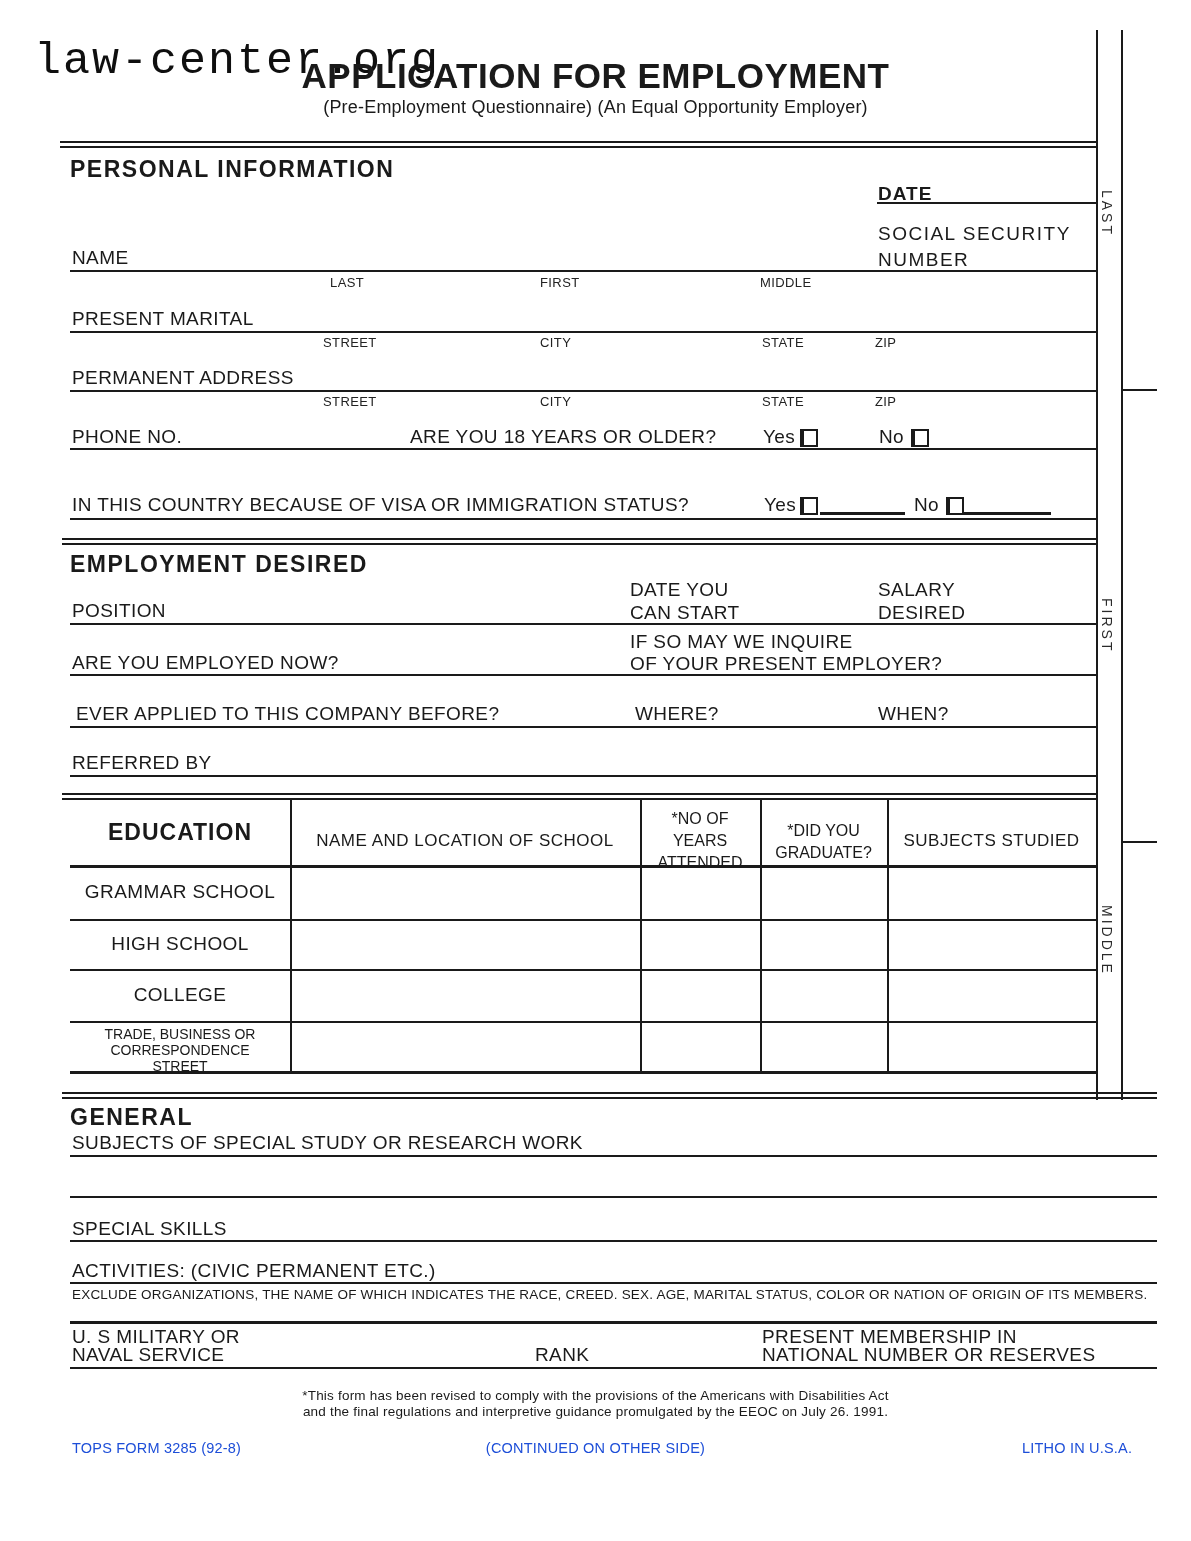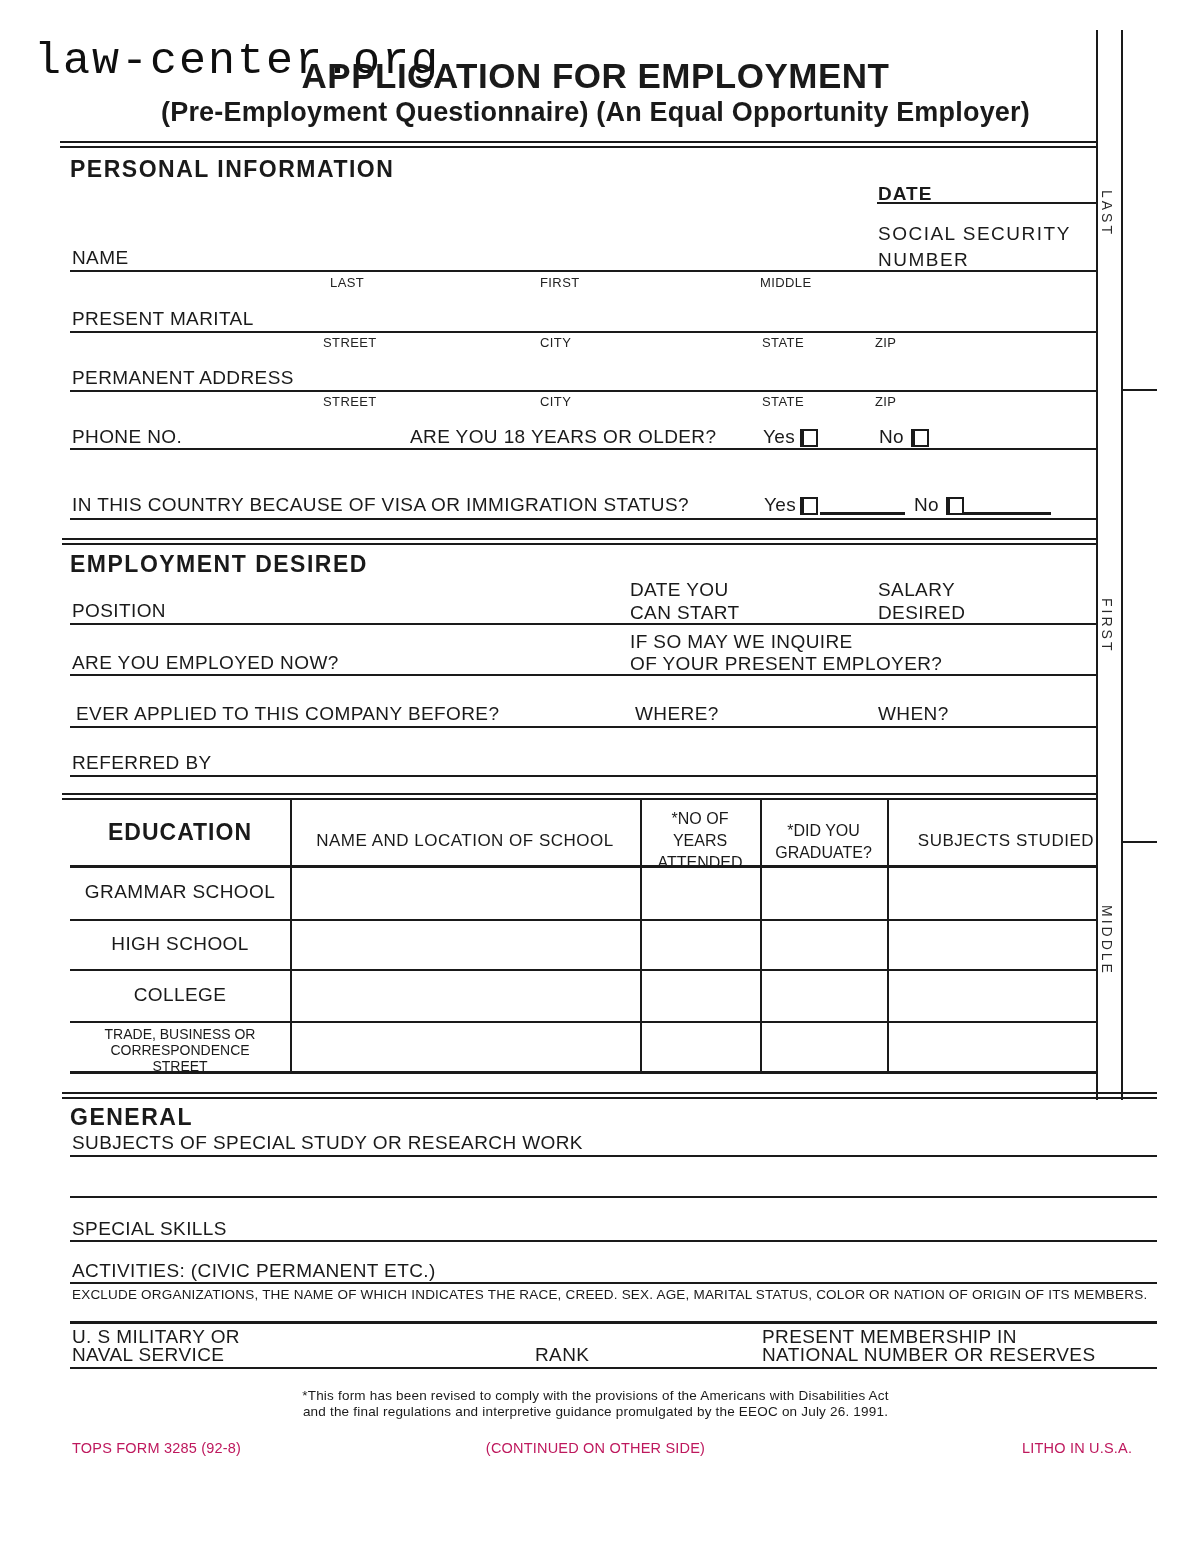--- a/index.html
+++ b/index.html
@@ -9,35 +9,35 @@
     font-family:"Liberation Sans", sans-serif; color:#1a1a1a;
   }
   .abs { position:absolute; white-space:nowrap; }
   .hline { position:absolute; height:2px; background:#1a1a1a; }
   .hline.thick { height:3px; }
   .vline { position:absolute; width:2px; background:#1a1a1a; }
   .lbl { font-size:19px; letter-spacing:0.4px; }
   .sub { font-size:13px; letter-spacing:0.4px; color:#222; }
   .sec-h { font-size:23px; font-weight:bold; letter-spacing:1.5px; }
   .big-title { font-size:35px; font-weight:bold; letter-spacing:0.5px; }
-  .subtitle { font-size:27px; font-weight:bold; letter-spacing:0.2px; }
+  .subtitle { font-size:18px; font-weight:normal; letter-spacing:0.2px; }
   .watermark { font-family:"Liberation Mono", monospace; font-size:45px; letter-spacing:2px; color:#0f0f0f; }
   .centered { text-align:center; left:0; width:1191px; }
   .cell { position:absolute; text-align:center; }
   .checkbox {
     position:absolute; width:14px; height:14px;
     border:2px solid #1a1a1a; box-shadow: inset 2px 0 0 #1a1a1a;
     background:#fff;
   }
   .vtext {
     position:absolute; writing-mode:vertical-rl;
     font-size:14px; letter-spacing:3px; color:#2a2a2a;
   }
   .fineprint { font-size:13.5px; letter-spacing:0.2px; }
-  .footnote { font-size:14.5px; letter-spacing:0.2px; color:#be185d; }
+  .footnote { font-size:14.5px; letter-spacing:0.2px; color:#1d4ed8; }
 </style>
 </head>
 <body>
 
 <div class="page">
 
   <div class="abs watermark" style="left:34px; top:36px;">law-center.org</div>
   <div class="abs centered big-title" style="top:56px;">APPLICATION FOR EMPLOYMENT</div>
   <div class="abs centered subtitle" style="top:97px;">(Pre-Employment Questionnaire) (An Equal Opportunity Employer)</div>
   <div class="hline" style="left:60px; top:141px; width:1036px;"></div>
@@ -128,21 +128,21 @@
   <div class="vline" style="left:760px; top:798px; height:275px;"></div>
   <div class="vline" style="left:887px; top:798px; height:275px;"></div>
 
   <div class="cell sec-h" style="left:70px; top:819px; width:220px; letter-spacing:1px;">EDUCATION</div>
   <div class="cell" style="left:292px; top:831px; width:346px; font-size:17px; letter-spacing:0.5px;">NAME AND LOCATION OF SCHOOL</div>
   <div class="cell" style="left:642px; top:810px; width:116px; font-size:16px;">*NO OF</div>
   <div class="cell" style="left:642px; top:832px; width:116px; font-size:16px;">YEARS</div>
   <div class="cell" style="left:642px; top:854px; width:116px; font-size:16px;">ATTENDED</div>
   <div class="cell" style="left:762px; top:822px; width:123px; font-size:16px;">*DID YOU</div>
   <div class="cell" style="left:762px; top:844px; width:123px; font-size:16px;">GRADUATE?</div>
-  <div class="cell" style="left:889px; top:831px; width:205px; font-size:17px; letter-spacing:0.5px;text-align:right;">SUBJECTS STUDIED</div>
+  <div class="cell" style="left:889px; top:831px; width:205px; font-size:17px; letter-spacing:0.5px;">SUBJECTS STUDIED</div>
   <div class="hline thick" style="left:70px; top:865px; width:1026px;"></div>
 
   <div class="cell lbl" style="left:70px; top:881px; width:220px;">GRAMMAR SCHOOL</div>
   <div class="hline" style="left:70px; top:919px; width:1026px;"></div>
 
   <div class="cell lbl" style="left:70px; top:933px; width:220px;">HIGH SCHOOL</div>
   <div class="hline" style="left:70px; top:969px; width:1026px;"></div>
 
   <div class="cell lbl" style="left:70px; top:984px; width:220px;">COLLEGE</div>
   <div class="hline" style="left:70px; top:1021px; width:1026px;"></div>

